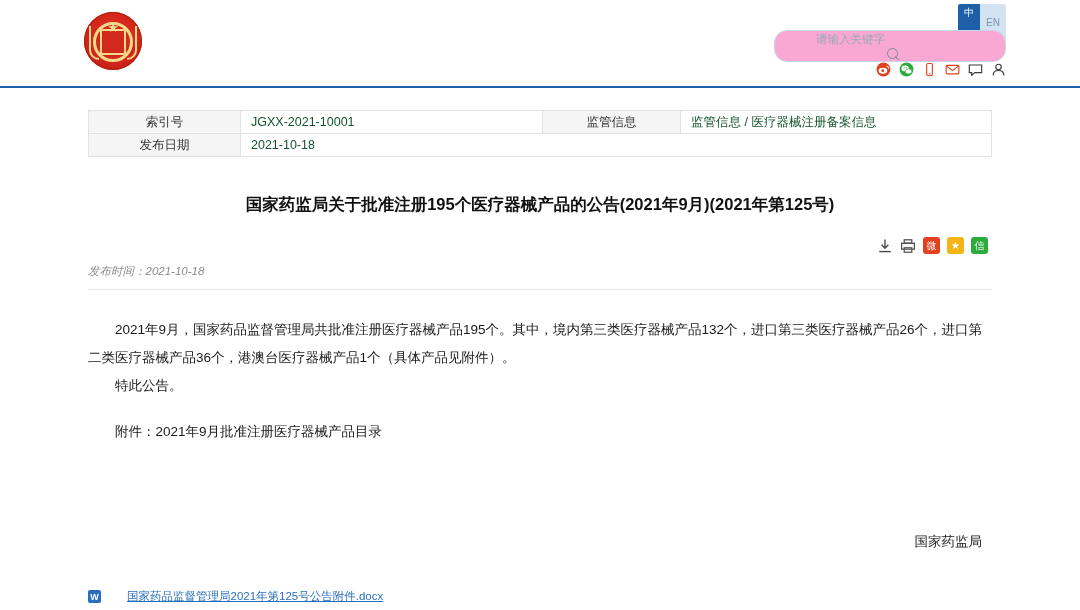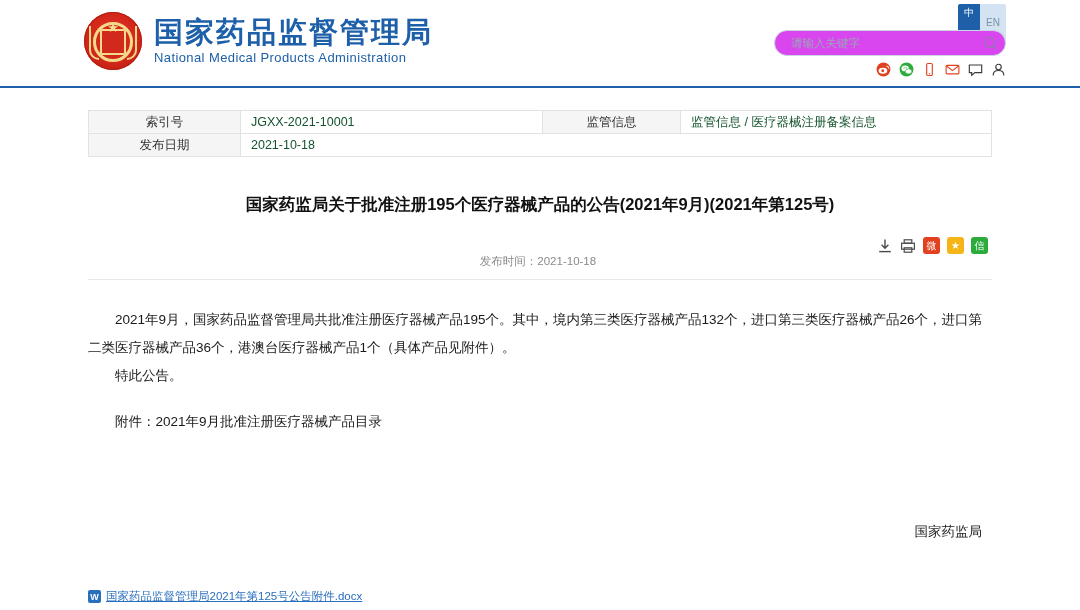--- a/index.html
+++ b/index.html
@@ -116,27 +116,28 @@
     letter-spacing: 0.4px;
     line-height: 18px;
     white-space: nowrap;
   }
 
   .search-wrap {
     position: absolute;
     right: 74px;
     top: 30px;
     width: 232px;
-    height: 26px;
+    height: 32px;
     border: 1px solid #c9d6e4;
     border-radius: 13px;
-    background: #d946ef;
+    background: #f9a8d4;
     display: flex;
     align-items: center;
     padding: 0 8px 0 14px;
+    flex-direction: column;
   }
   .search-wrap input {
     border: none;
     outline: none;
     flex: 1;
     font-size: 11.5px;
     color: #333;
     background: transparent;
     font-family: "Liberation Sans", sans-serif;
   }
@@ -213,24 +214,26 @@
     justify-content: flex-end;
     align-items: center;
     gap: 7px;
     margin-top: 20px;
     padding-right: 4px;
   }
   .tool-ico { width: 16px; height: 16px; display: block; }
   .sq { width: 17px; height: 17px; border-radius: 3px; display: flex; align-items: center; justify-content: center; color: #fff; font-size: 10px; line-height: 1; }
 
   .pubtime {
-    text-align: center;
+    text-align: left;
     font-size: 11.5px;
     color: #8a8a8a;
+    margin-top: 10px;
     padding-right: 4px;
+    font-style: italic;
   }
 
   .rule {
     border-top: 1px solid #e8e8e8;
     margin-top: 10px;
   }
 
   .body-text {
     margin-top: 26px;
     font-size: 13.5px;
@@ -273,42 +276,39 @@
     font-size: 9px;
     font-weight: bold;
     display: flex;
     align-items: center;
     justify-content: center;
   }
   .attach-bar a {
     color: #2a6fbd;
     font-size: 11.5px;
     text-decoration: underline;
+    margin-left: 21px;
   }
 </style>
 </head>
 <body>
 
 <div class="header">
 
   <div class="lang-switch">
     <span class="cn">中</span>
     <span class="en">EN</span>
   </div>
 
   <div class="brand">
     <div class="emblem">
       <div class="wheat-l"></div>
       <div class="wheat-r"></div>
       <div class="gear"></div>
       <div class="star">★</div>
-    </div>
-    <div class="brand-text">
-      <div class="cn-name">国家药品监督管理局</div>
-      <div class="en-name">National Medical Products Administration</div>
     </div>
   </div>
 
   <div class="search-wrap">
     <input type="text" placeholder="请输入关键字" style="">
     <span class="search-ico"></span>
   </div>
 
   <div class="social-row">
     <svg class="sico" viewBox="0 0 16 16">

